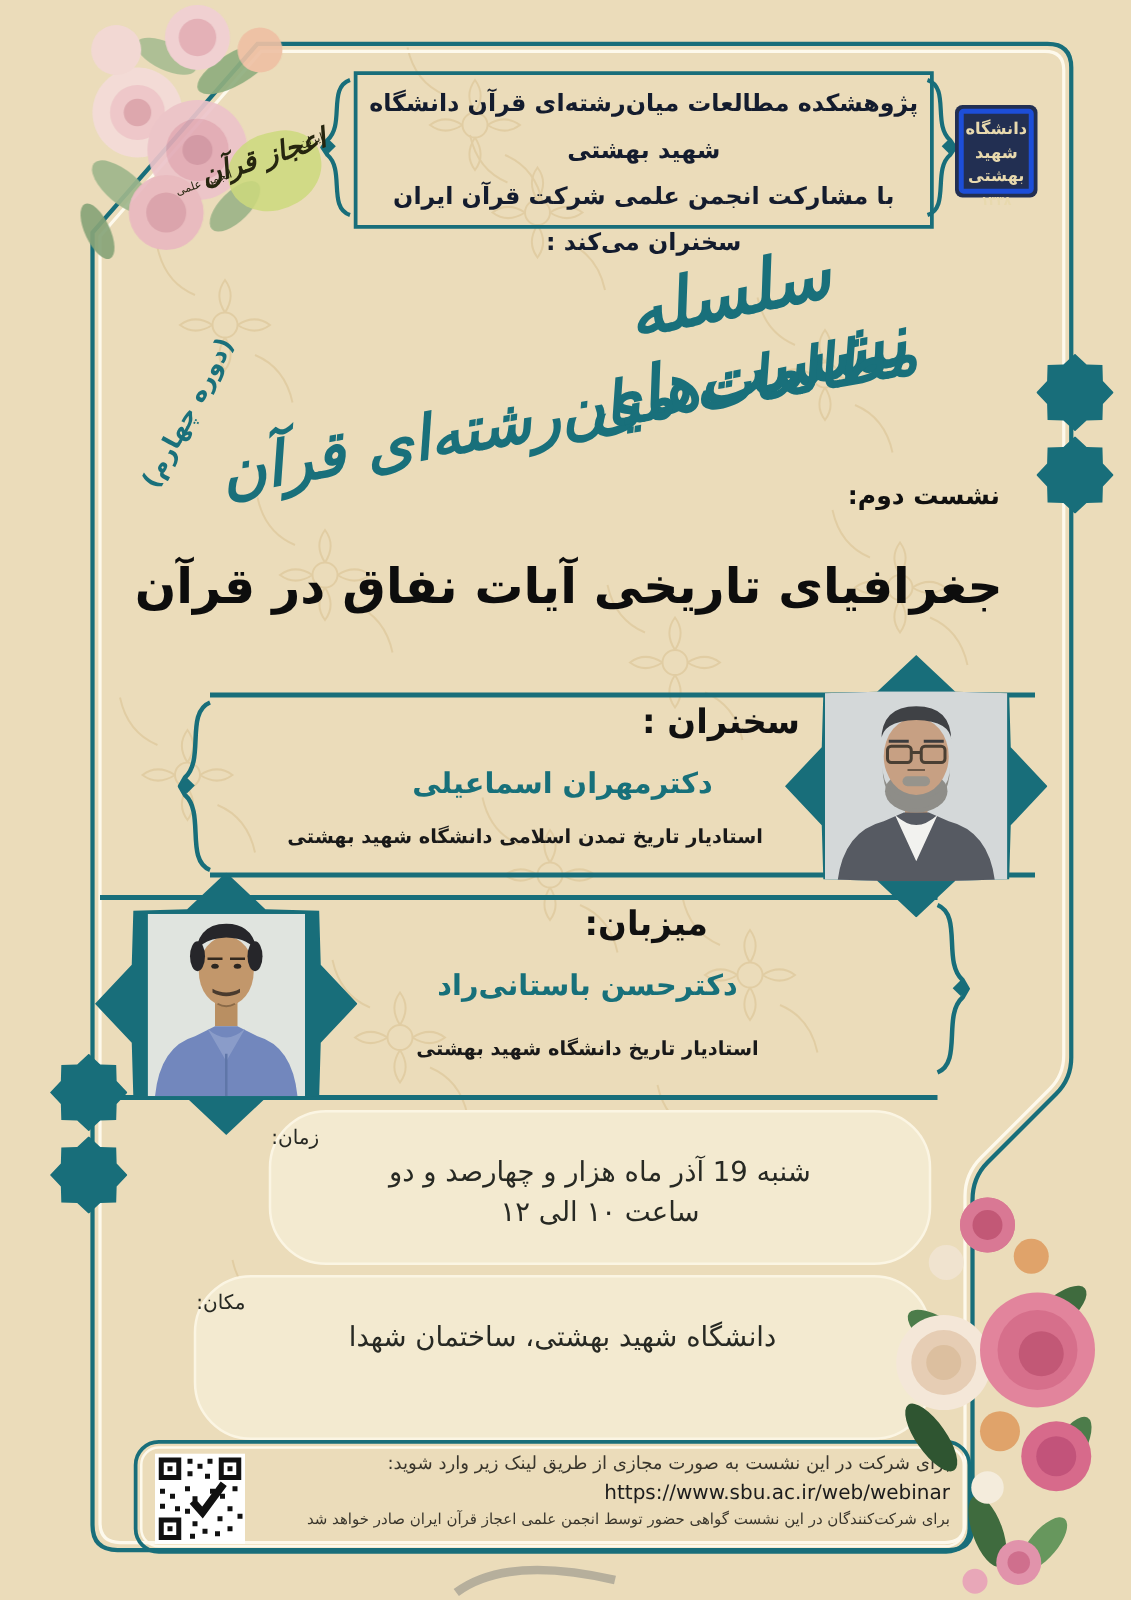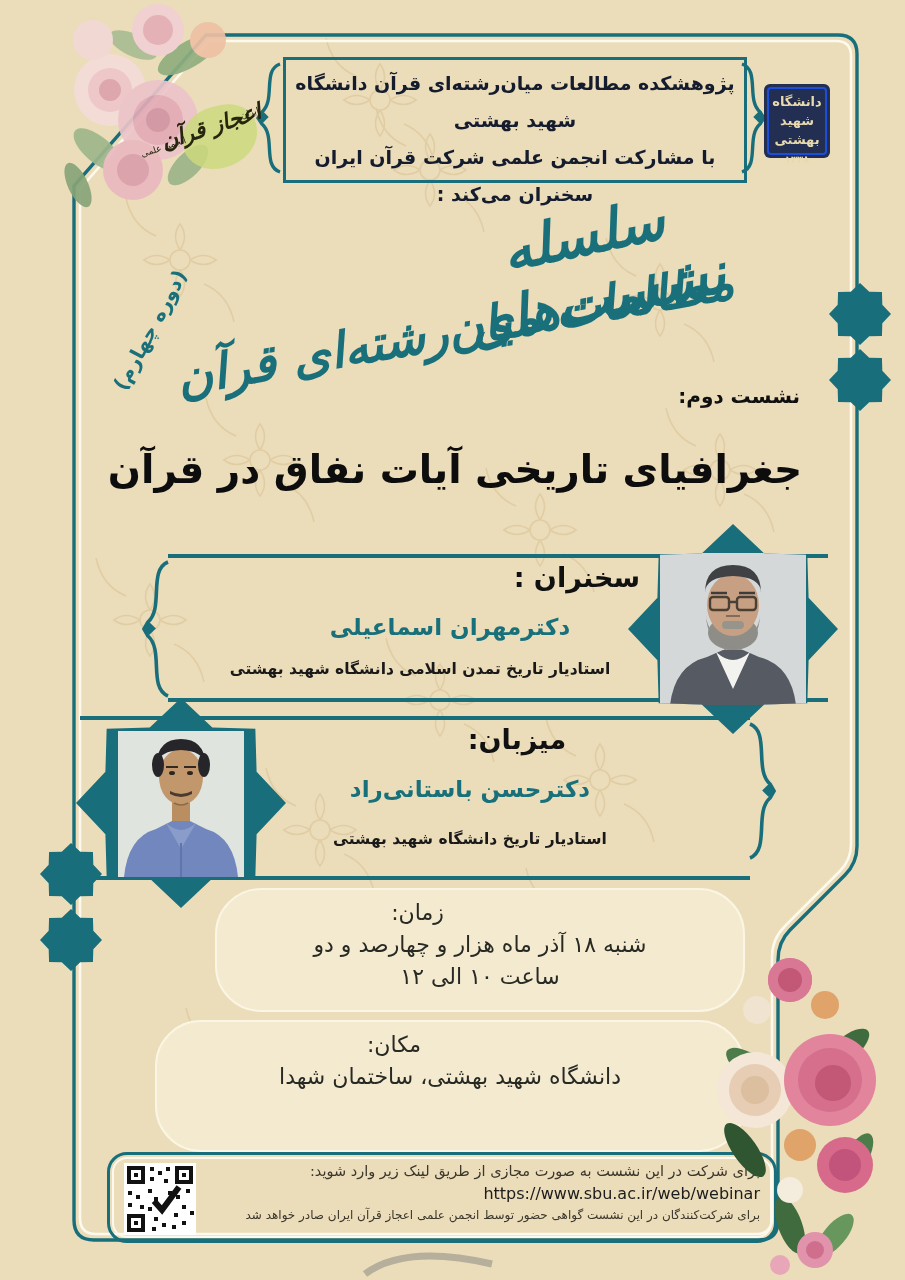--- a/index.html
+++ b/index.html
@@ -16,21 +16,21 @@
         85.4% 14.6%,86% 35.1%);background:#186e7a;}
   .edge-star{width:62px;height:62px;z-index:3;}
   
   .header-box{left:283px;top:57px;width:458px;height:120px;border:3px solid #186e7a;
               z-index:2;text-align:center;color:#141c2e;font-weight:bold;}
   .header-box p{margin:0;font-size:19px;line-height:37px;}
   .header-box p:first-child{margin-top:5px;}
   .bracket{z-index:3;}
   .uni-logo{left:764px;top:84px;width:66px;height:74px;background:#222f52;border-radius:6px;
             z-index:4;}
-  .uni-logo .inner{position:absolute;inset:3px;border:2px solid #1d4ed8;border-radius:4px;
+  .uni-logo .inner{position:absolute;inset:3px;border:4px solid #1d4ed8;border-radius:4px;
             color:#e8d9ae;text-align:center;font-weight:bold;font-size:13px;line-height:19px;
             padding-top:3px;box-sizing:border-box;}
   .uni-logo .year{font-size:10px;line-height:7px;letter-spacing:1px;}
   .assoc-logo{left:138px;top:80px;width:140px;height:120px;z-index:6;color:#26260f;}
   .assoc-main{position:absolute;left:18px;top:34px;width:110px;font-size:22px;font-weight:bold;
               font-style:italic;transform:rotate(-18deg);text-align:center;}
   .assoc-sub{position:absolute;left:2px;top:62px;font-size:9px;transform:rotate(-18deg);}
   .assoc-country{position:absolute;left:102px;top:28px;font-size:9px;transform:rotate(-18deg);}
   .assoc-blob{position:absolute;left:44px;top:26px;width:76px;height:62px;background:#ccd97c;
               border-radius:50% 40% 55% 45%;opacity:.85;transform:rotate(-12deg);z-index:-1;}
@@ -48,21 +48,21 @@
   
   .band-line{height:4px;background:#186e7a;z-index:2;}
   .photo-star{width:210px;height:210px;z-index:4;}
   .photo{position:absolute;overflow:hidden;}
   .role-label{font-size:27px;font-weight:800;color:#111;z-index:3;}
   .person-name{font-size:23px;font-weight:800;color:#17707a;z-index:3;text-align:center;}
   .person-affil{font-size:15.5px;font-weight:bold;color:#191919;z-index:3;text-align:center;}
   
   .soft-box{background:#f3ead0;border:2px solid #fbf5e3;border-radius:46px;z-index:2;
             color:#272923;box-sizing:border-box;}
-  .soft-box .lbl{margin:10px 0 0;font-size:22px;text-align:center;}
+  .soft-box .lbl{margin:10px 0 0;font-size:16px;text-align:left;}
   .soft-box p{margin:7px 0 0;font-size:22px;text-align:center;}
   .time-box{left:215px;top:888px;width:530px;height:124px;}
   .time-box .lbl{padding-right:125px;}
   .loc-box{left:155px;top:1020px;width:590px;height:132px;}
   .loc-box .lbl{padding-right:112px;}
   
   .footer-box{left:107px;top:1152px;width:670px;height:91px;border:3px solid #186e7a;
               border-radius:20px;z-index:2;box-sizing:border-box;}
   .footer-box .white{position:absolute;inset:2px;border:2px solid #fdf9ec;border-radius:15px;}
   .footer-text{position:absolute;left:90px;top:6px;right:14px;text-align:right;color:#3a362c;}
@@ -234,21 +234,21 @@
         <ellipse cx="72" cy="42" rx="3" ry="2" fill="#2c2620"></ellipse>
         <line x1="48" y1="36" x2="60" y2="36" stroke="#33291f" stroke-width="2"></line>
         <line x1="66" y1="36" x2="78" y2="36" stroke="#33291f" stroke-width="2"></line>
         <path d="M56,72 Q63,76 70,72" stroke="#8a6a48" stroke-width="1.5" fill="none"></path>
       </svg>
     </div>
   </div>
 
   <div class="abs soft-box time-box">
     <p class="lbl fa">زمان:</p>
-    <p class="fa">شنبه ۱۸ آذر ماه هزار و چهارصد و دو</p>
+    <p class="fa">شنبه 19 آذر ماه هزار و چهارصد و دو</p>
     <p class="fa">ساعت ۱۰ الی ۱۲</p>
   </div>
 
   <div class="abs soft-box loc-box">
     <p class="lbl fa">مکان:</p>
     <p class="fa">دانشگاه شهید بهشتی، ساختمان شهدا</p>
   </div>
 
   <div class="abs footer-box">
     <div class="white"></div>

